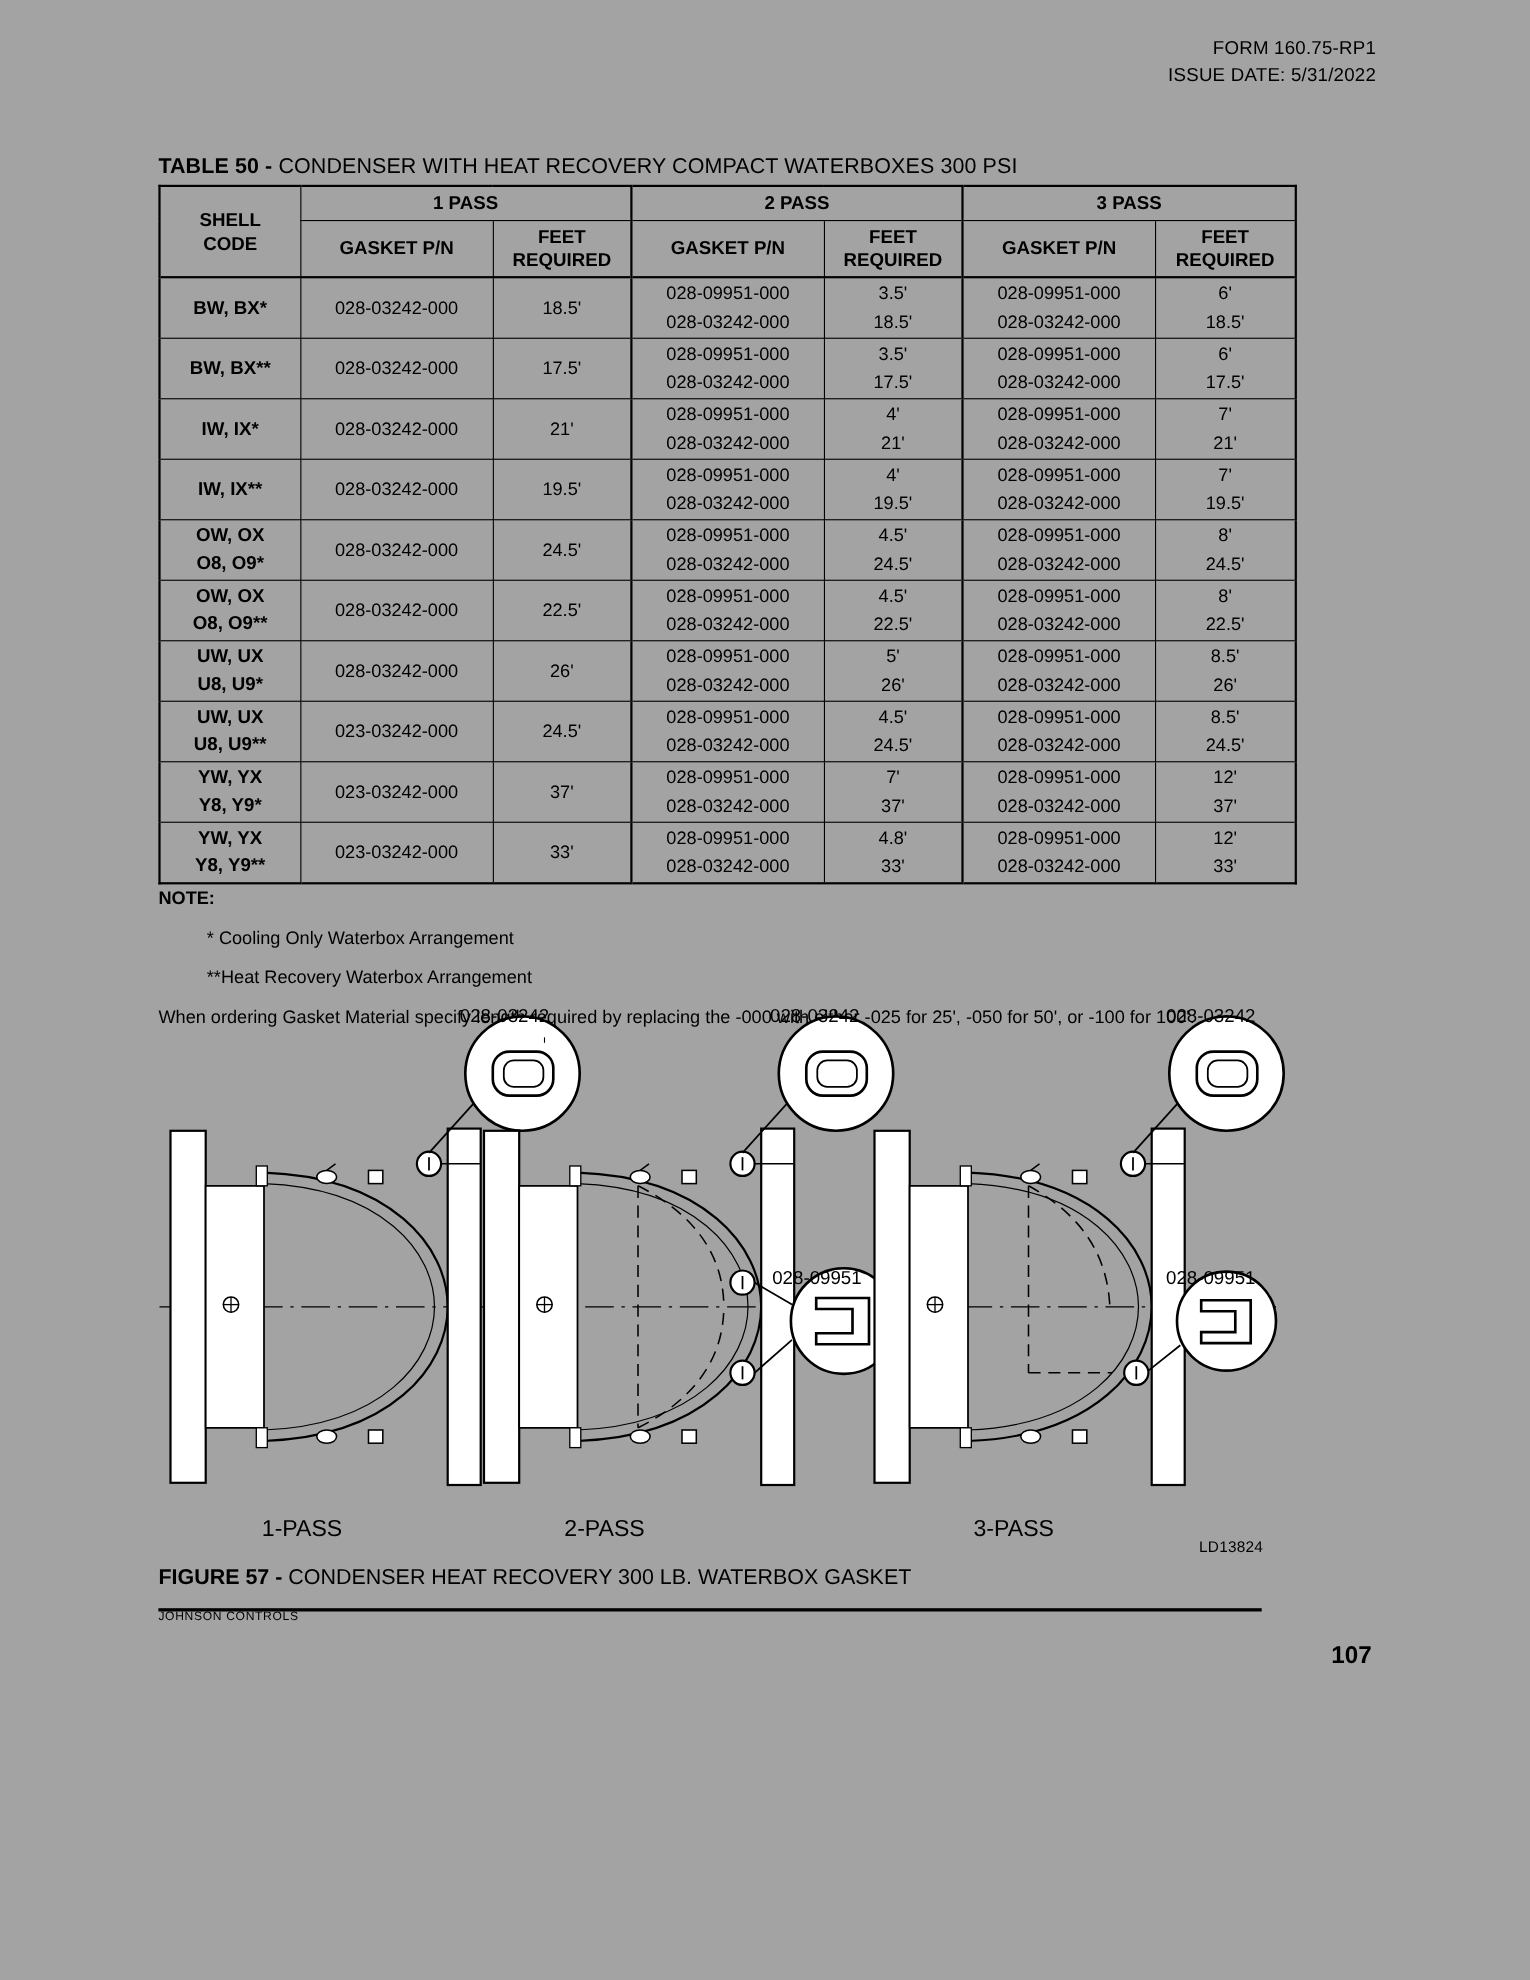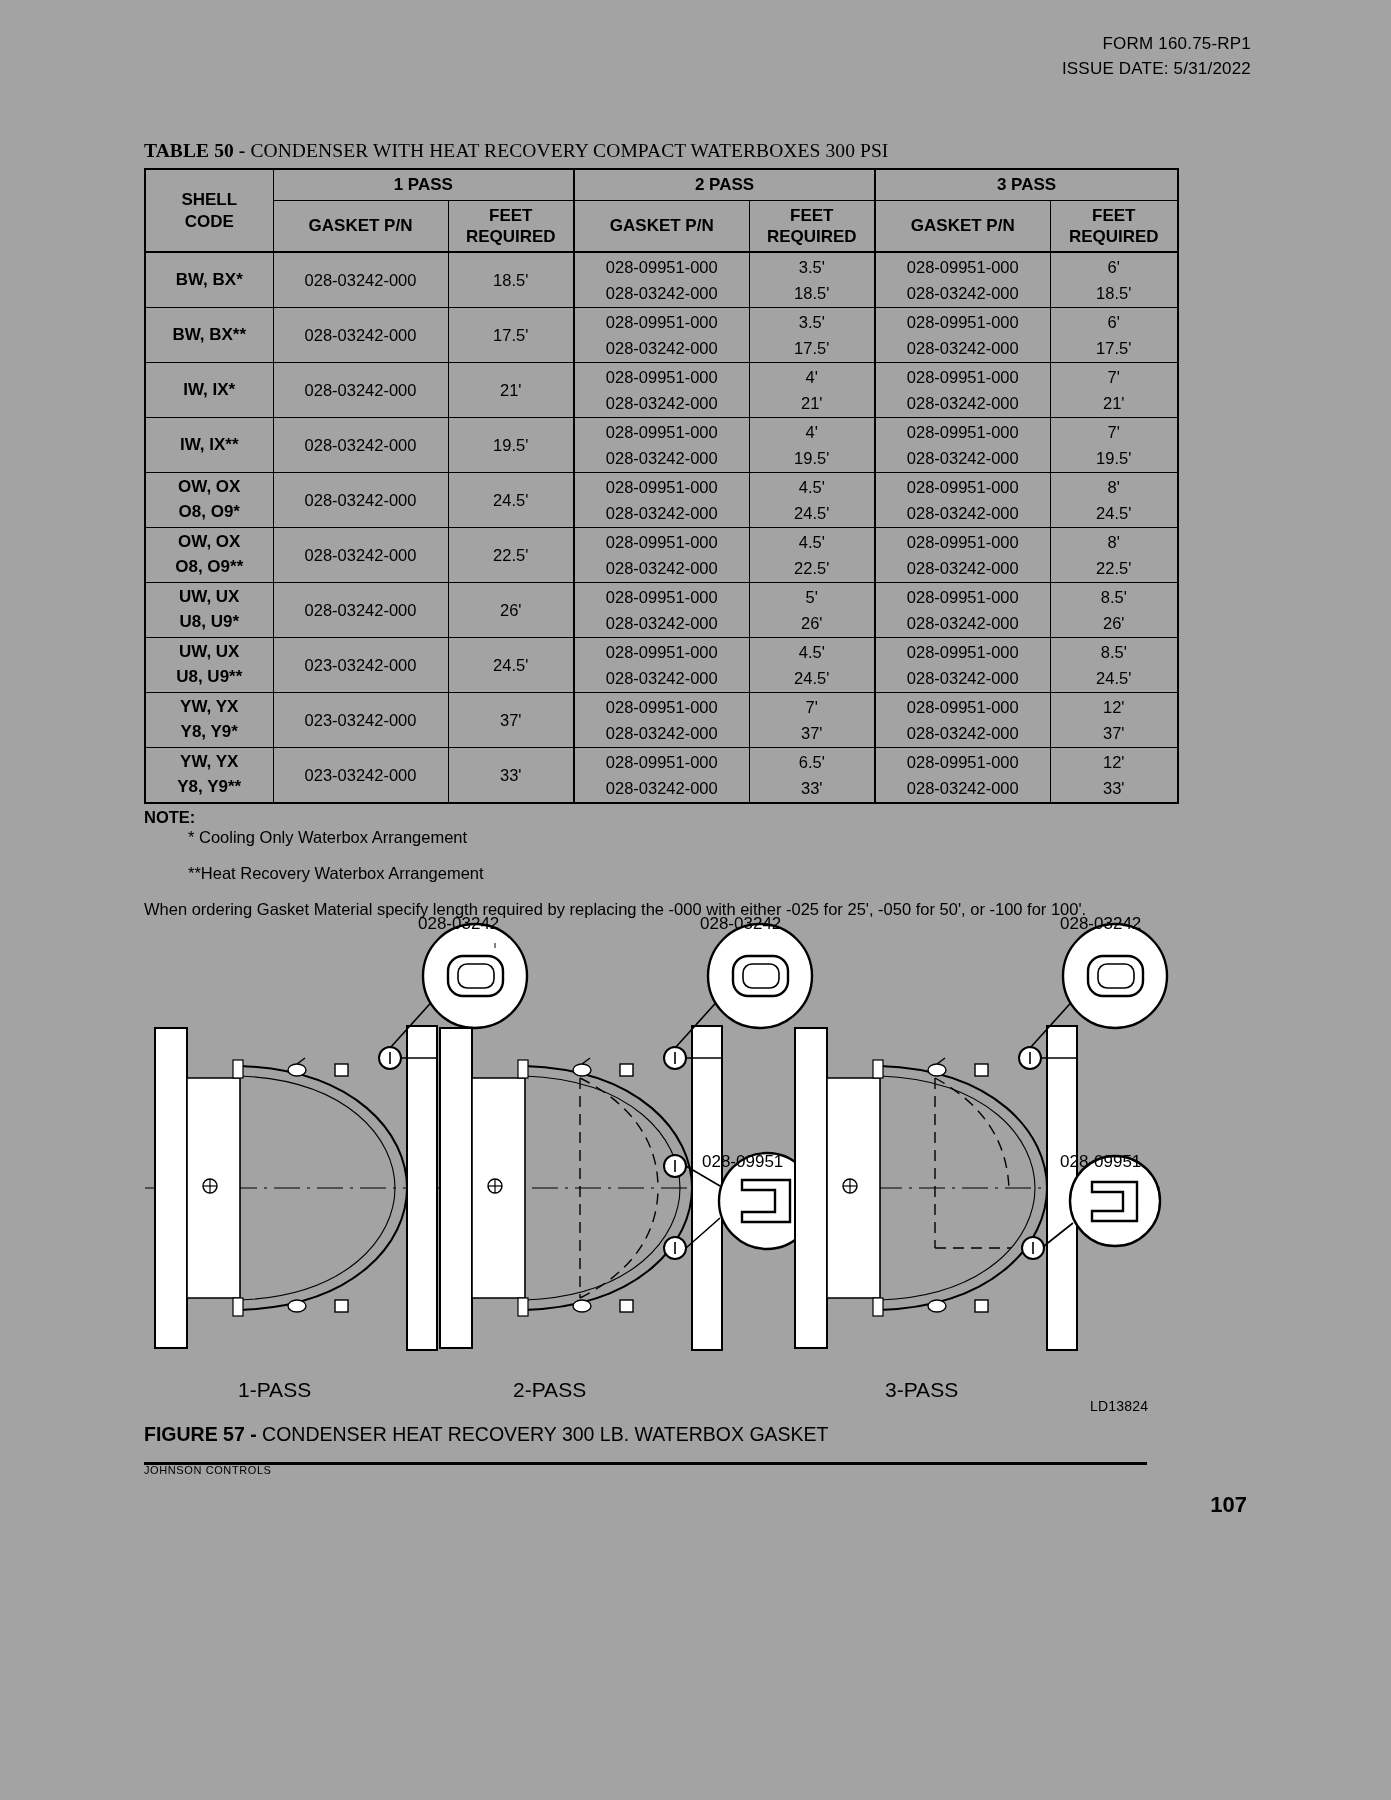--- a/index.html
+++ b/index.html
@@ -43,21 +43,20 @@
     font-weight: bold;
     letter-spacing: 0.3px;
   }
   .table-caption {
     position: absolute;
     top: 140px;
     left: 144px;
     font-size: 19.5px;
     letter-spacing: 0.1px;
     white-space: nowrap;
-    font-family: Liberation Serif, serif;
   }
   .table-caption b { font-weight: bold; }
 
   
   .gasket-table {
     position: absolute;
     top: 168px;
     left: 144px;
     width: 1003px;
     border-collapse: collapse;
@@ -106,21 +105,21 @@
   
   .notes {
     position: absolute;
     left: 144px;
     top: 808px;
     font-size: 16.5px;
     width: 1000px;
   }
   .notes .note-title {
     font-weight: bold;
-    margin-bottom: 1px;
+    margin-bottom: 17px;
   }
   .notes .note-line { margin-bottom: 17px; margin-left: 44px; }
   .notes .note-long { margin-bottom: 0; }
 
   
   .figure-area {
     position: absolute;
     left: 0;
     top: 918px;
     width: 1391px;
@@ -449,21 +448,21 @@
             <div>YW, YX</div>
             <div>Y8, Y9**</div>
           </td>
           <td class="single-cell">023-03242-000</td>
           <td class="single-cell">33'</td>
           <td class="stack-cell thick-l">
             <span class="l1">028-09951-000</span>
             <span class="l2">028-03242-000</span>
           </td>
           <td class="stack-cell">
-            <span class="l1">6.5'</span>
+            <span class="l1">4.8'</span>
             <span class="l2">33'</span>
           </td>
           <td class="stack-cell thick-l">
             <span class="l1">028-09951-000</span>
             <span class="l2">028-03242-000</span>
           </td>
           <td class="stack-cell thick-r">
             <span class="l1">12'</span>
             <span class="l2">33'</span>
           </td>

